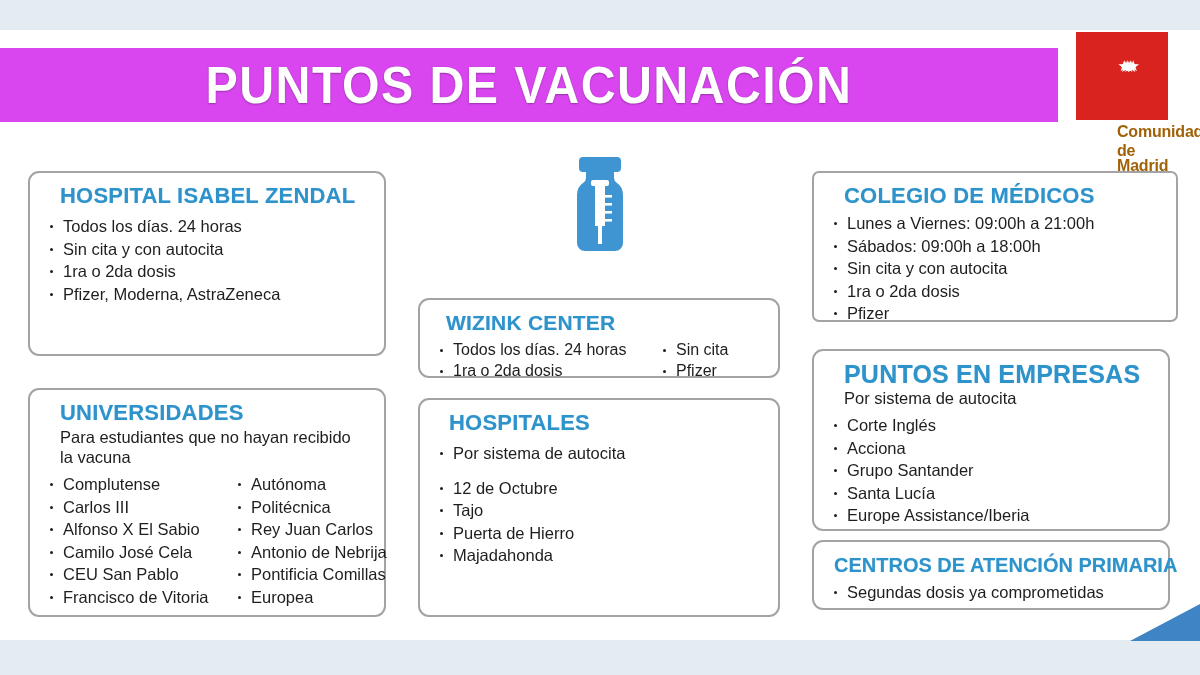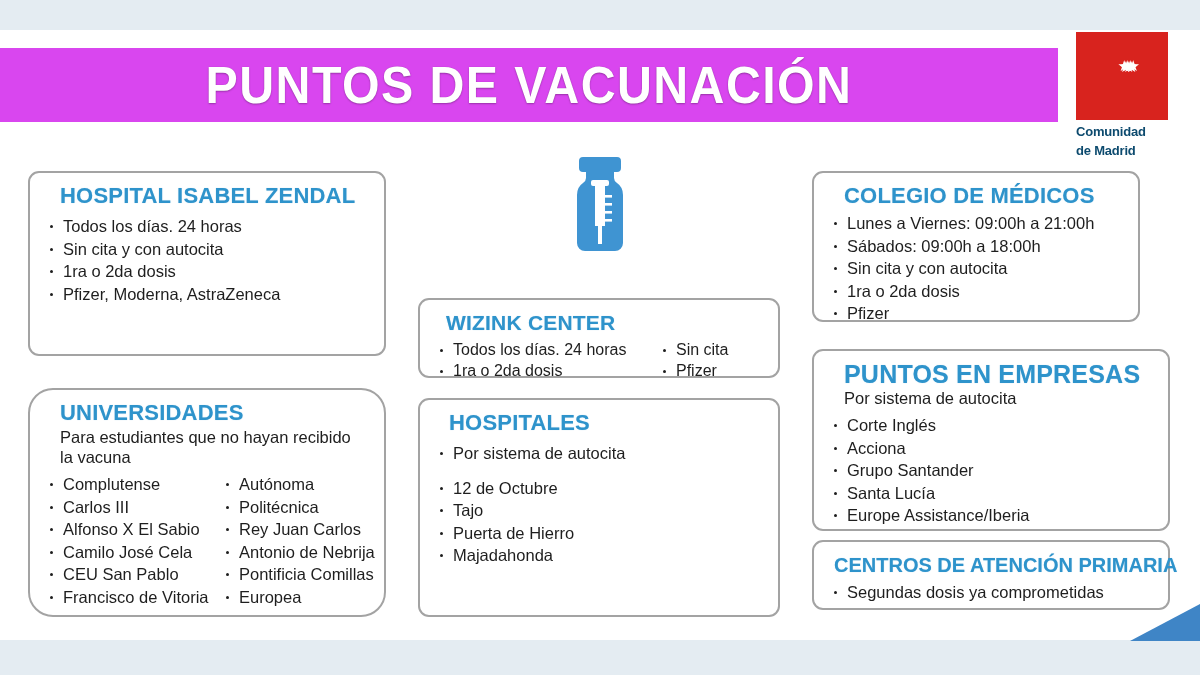--- a/index.html
+++ b/index.html
@@ -87,25 +87,26 @@
   }
   .star::before {
     content: "\2605";
     font-size: 15px;
     line-height: 15px;
     color: #ffffff;
     display: block;
   }
   .logo-text {
     margin-top: 4px;
-    color: #0c4a6e;
+    color: #a16207;
     font-weight: bold;
-    font-size: 13px;
+    font-size: 16px;
     line-height: 15px;
     letter-spacing: -0.2px;
+    margin-left: 41px;
   }
 
   
   .corner-triangle {
     position: absolute;
     right: 0; top: 604px;
     width: 0; height: 0;
     border-style: solid;
     border-width: 0 0 37px 70px;
     border-color: transparent transparent #3f85c6 transparent;
@@ -166,36 +167,36 @@
     border-radius: 50%;
   }
   ul.bullets li.spacer {
     height: 12px;
     padding: 0;
   }
   ul.bullets li.spacer::before { display: none; }
 
   .two-col {
     display: flex;
-    gap: 4px;
+    gap: 16px;
   }
   .two-col > ul { flex: 0 0 auto; }
   .col-a { width: 172px; }
   .col-b { width: 160px; }
 
   .wiz-cols { display: flex; }
   .wiz-cols .col-a { width: 238px; }
   .wiz-cols .col-b { width: 110px; }
 
   
   #card-zendal   { left: 28px;  top: 171px; width: 358px; height: 185px; }
-  #card-univ     { left: 28px;  top: 388px; width: 358px; height: 229px; border-radius: 25px; }
+  #card-univ     { left: 28px;  top: 388px; width: 358px; height: 229px; }
   #card-wizink   { left: 418px; top: 298px; width: 362px; height: 80px; }
   #card-hosp     { left: 418px; top: 398px; width: 362px; height: 219px; }
-  #card-colegio  { left: 812px; top: 171px; width: 328px; height: 151px; }
+  #card-colegio  { left: 812px; top: 171px; width: 366px; height: 151px; border-radius: 7px; }
   #card-empresas { left: 812px; top: 349px; width: 358px; height: 182px; }
   #card-cap      { left: 812px; top: 540px; width: 358px; height: 70px; }
 
   #card-zendal .card-title { font-size: 22px; }
   #card-univ .card-title { font-size: 22px; }
   #card-wizink .card-title { font-size: 21px; padding-left: 10px; }
   #card-wizink ul.bullets li { line-height: 21px; font-size: 16px; }
   #card-hosp .card-title { font-size: 22px; padding-left: 13px; }
   #card-colegio .card-title { font-size: 22px; padding-left: 14px; }
   #card-empresas .card-title { font-size: 25px; padding-left: 14px; }

